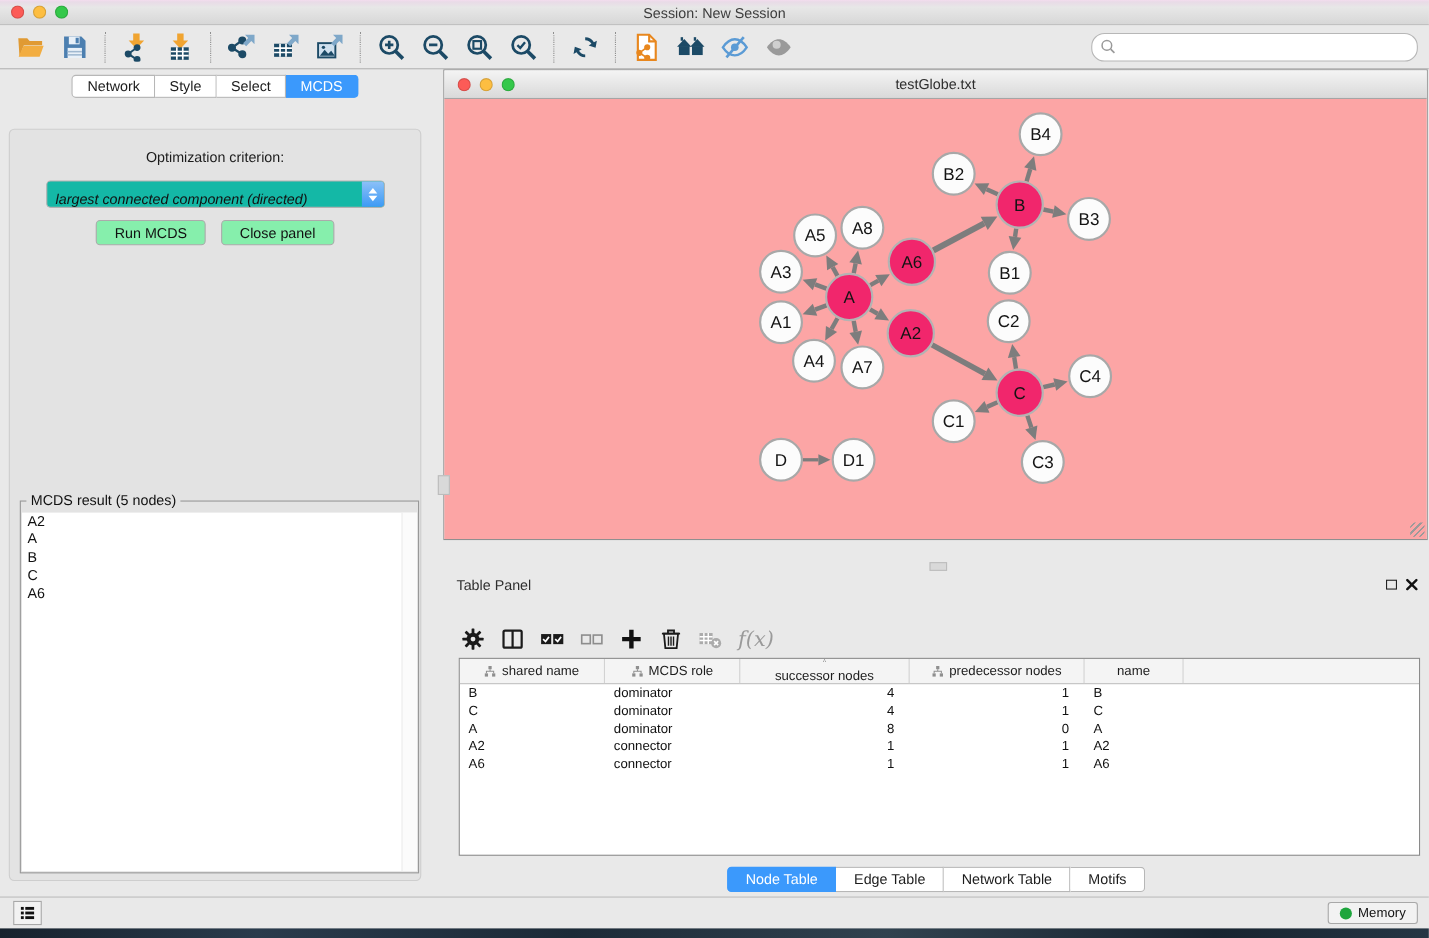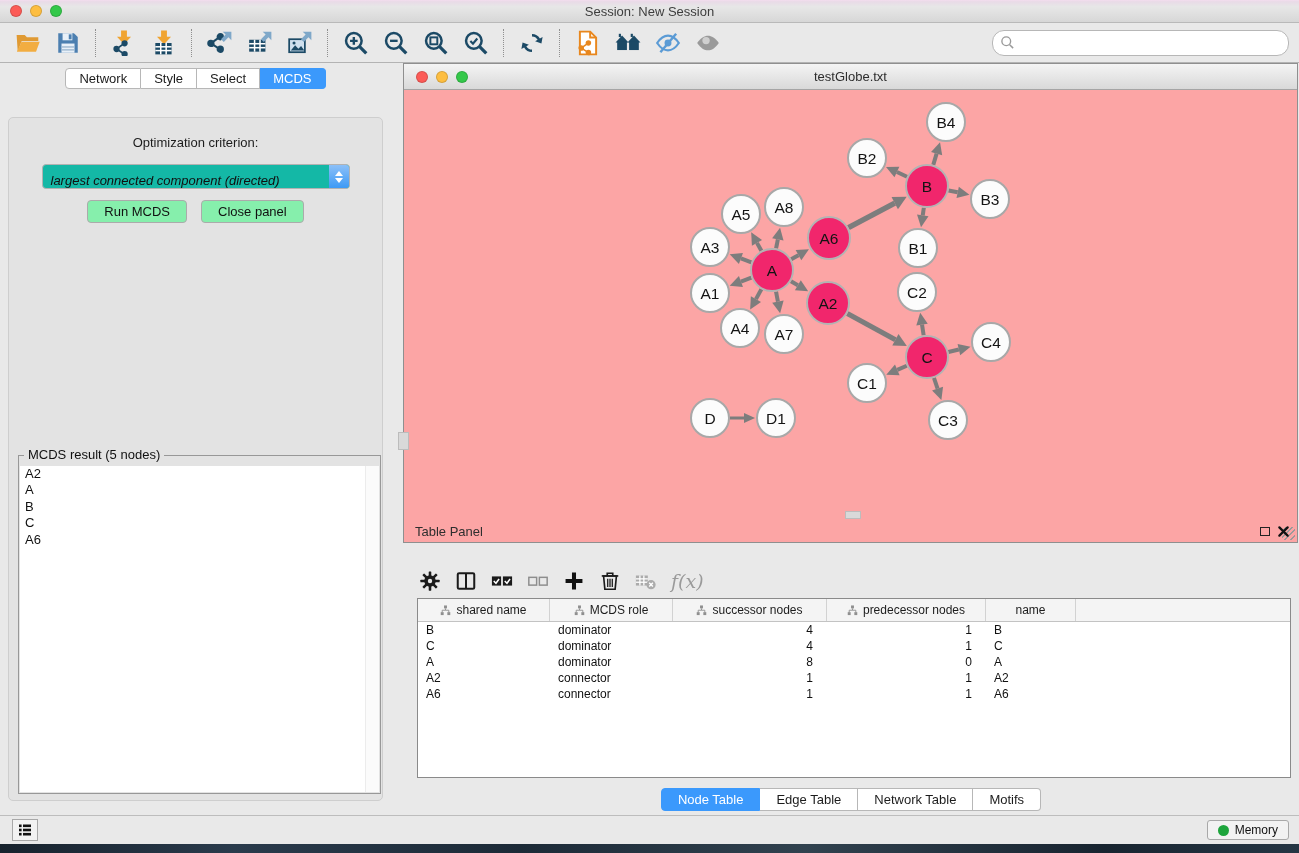--- a/index.html
+++ b/index.html
@@ -47,21 +47,21 @@
   .chev.down{border-top:5px solid #fff;}
   .btn-row{display:flex;justify-content:center;gap:14px;margin-top:11px;}
   .btn{background:#86efac;border:1px solid #ababab;border-radius:4px;font-size:13px;color:#111;
     padding:3px 16px;font-family:"Liberation Sans",sans-serif;}
   .group{position:absolute;left:9px;top:337px;width:363px;height:339px;border:1px solid #989898;box-sizing:border-box;}
   .legend{position:absolute;top:-9px;left:5px;background:#e3e3e3;padding:0 4px;font-size:13px;color:#111;}
   .mlist{position:absolute;left:1px;right:1px;top:10px;bottom:1px;background:#fff;overflow:hidden;}
   .mlist .scrolltrack{position:absolute;right:0;top:0;bottom:0;width:13px;background:#fbfbfb;border-left:1px solid #ececec;}
   .mitem{font-size:13px;line-height:16.4px;padding-left:5px;color:#111;}
   
-  .netwin{position:absolute;left:403px;top:63px;width:895px;height:480px;border:1px solid #8f8f8f;
+  .netwin{position:absolute;left:403px;top:63px;width:895px;height:428px;border:1px solid #8f8f8f;
     background:#fff;box-sizing:border-box;}
   .net-title{height:25px;background:linear-gradient(#f4f4f4,#d9d9d9);border-bottom:1px solid #a5a5a5;
     display:flex;align-items:center;position:relative;}
   .net-title .lights{margin-left:12px;}
   .net-title .light{width:12px;height:12px;}
   .net-title .ntitle{position:absolute;left:0;right:0;text-align:center;font-size:13px;color:#2d2d2d;}
   .net-canvas{position:absolute;left:0;top:26px;right:0;bottom:0;background:#fca5a5;}
   .resize-grip{position:absolute;right:2px;bottom:2px;width:13px;height:13px;
     background:repeating-linear-gradient(135deg,transparent 0 2.5px,#9a9a9a 2.5px 4px);}
   .split-v{position:absolute;left:398px;top:432px;width:9px;height:16px;background:#d9d9d9;border:1px solid #bcbcbc;}
@@ -581,21 +581,21 @@
           <svg width="11" height="11" viewBox="0 0 12 12">
             <g fill="#8f8f8f">
               <rect x="4.4" y="0.5" width="3.2" height="3.2"></rect>
               <rect x="0.8" y="7.8" width="3.2" height="3.2"></rect>
               <rect x="8" y="7.8" width="3.2" height="3.2"></rect>
             </g>
             <path d="M6 3.7v2M6 5.7H2.4v2.1M6 5.7h3.6v2.1" stroke="#8f8f8f" fill="none"></path>
           </svg>
           <span>MCDS role</span>
         </div>
-        <div class="th" style="width: 154px;">
+        <div class="th" style="width: 154px; flex-direction: column;">
           <svg width="11" height="11" viewBox="0 0 12 12">
             <g fill="#8f8f8f">
               <rect x="4.4" y="0.5" width="3.2" height="3.2"></rect>
               <rect x="0.8" y="7.8" width="3.2" height="3.2"></rect>
               <rect x="8" y="7.8" width="3.2" height="3.2"></rect>
             </g>
             <path d="M6 3.7v2M6 5.7H2.4v2.1M6 5.7h3.6v2.1" stroke="#8f8f8f" fill="none"></path>
           </svg>
           <span>successor nodes</span>
         </div>

